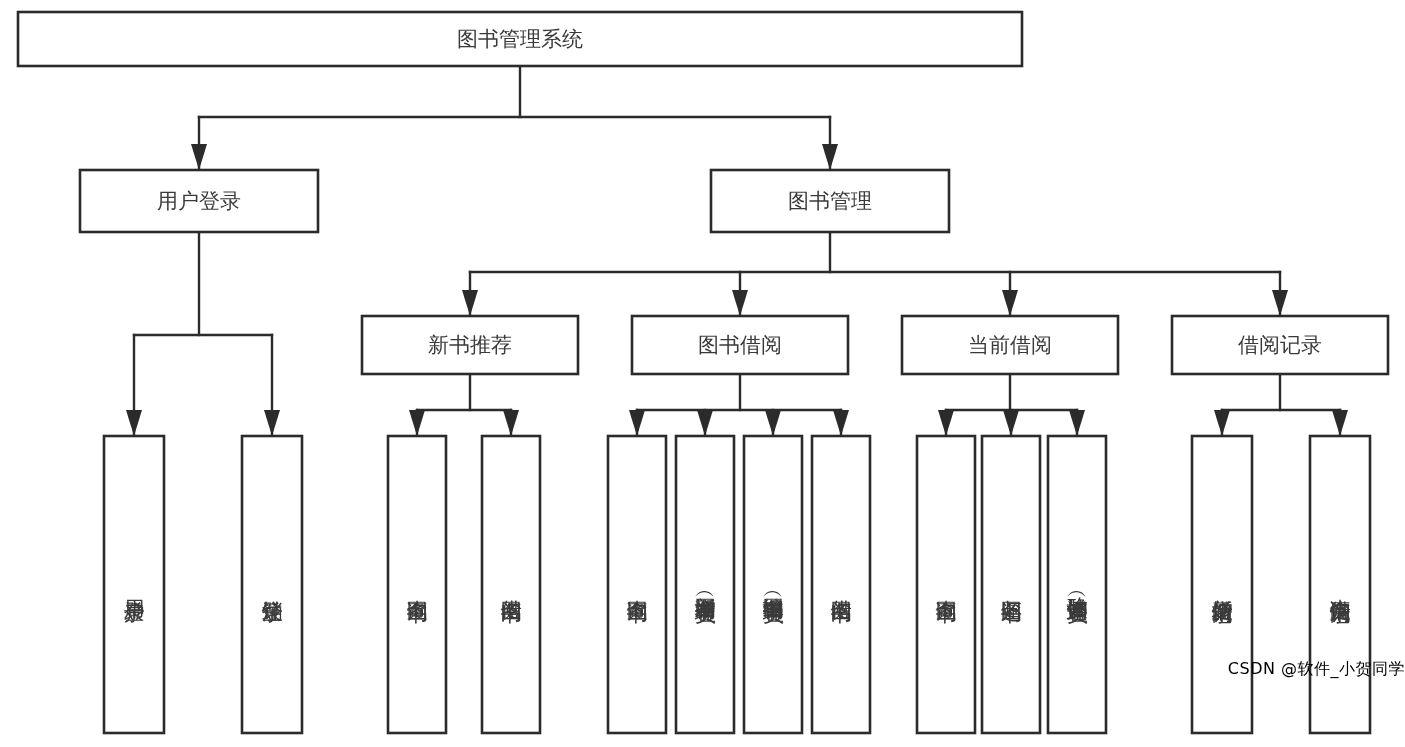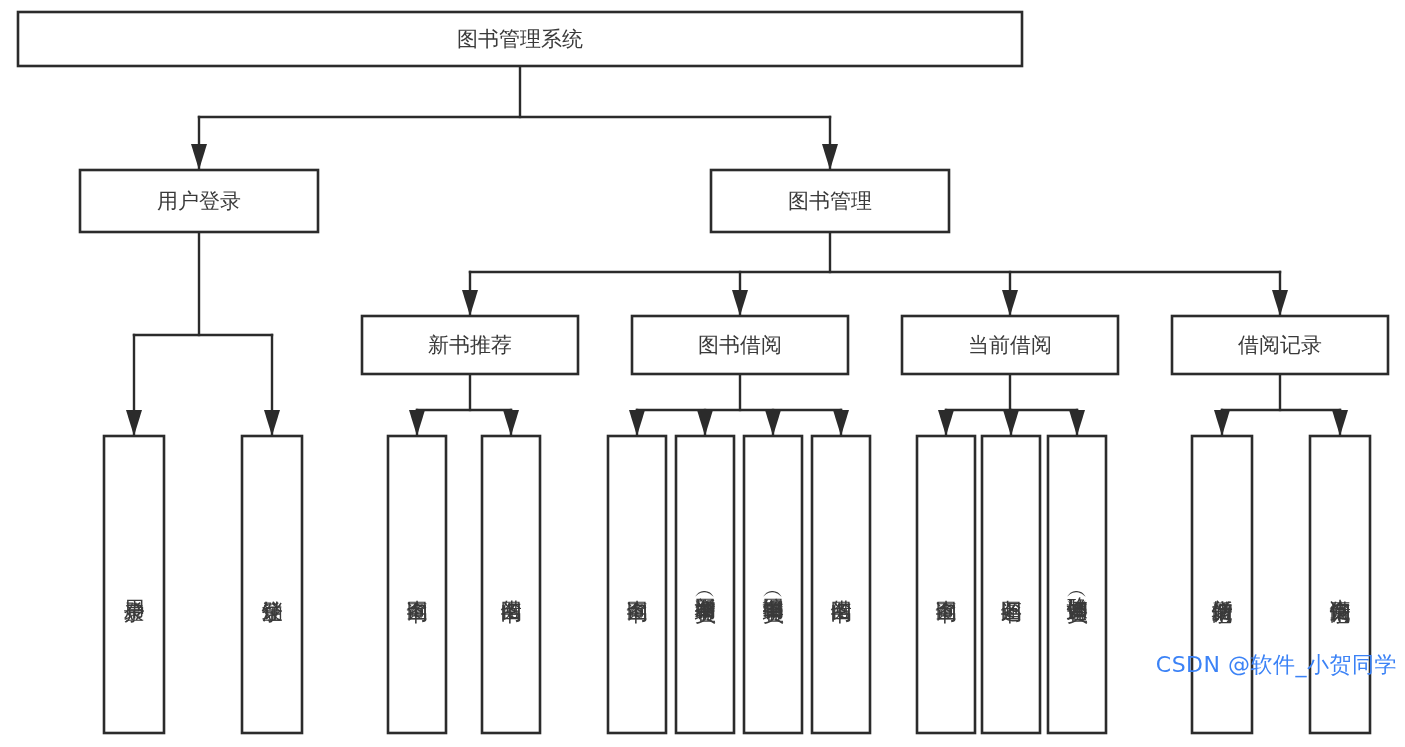--- a/index.html
+++ b/index.html
@@ -62,24 +62,24 @@
     font-size: 21px;
     line-height: 1.06;
     letter-spacing: 1px;
     font-family: "DejaVu Sans", "Liberation Sans", sans-serif;
     white-space: nowrap;
     pointer-events: none;
     user-select: none;
   }
   #watermark {
     position: absolute;
-    right: 8px;
+    right: 0;
     bottom: 6px;
-    color: #3b82f6;
-    font-size: 22px;
+    color: #000000;
+    font-size: 16px;
     letter-spacing: 0.5px;
     font-family: "DejaVu Sans", "Liberation Sans", sans-serif;
     white-space: nowrap;
   }
 </style>
 </head>
 <body>
 
 <div id="diagram-root">
 

